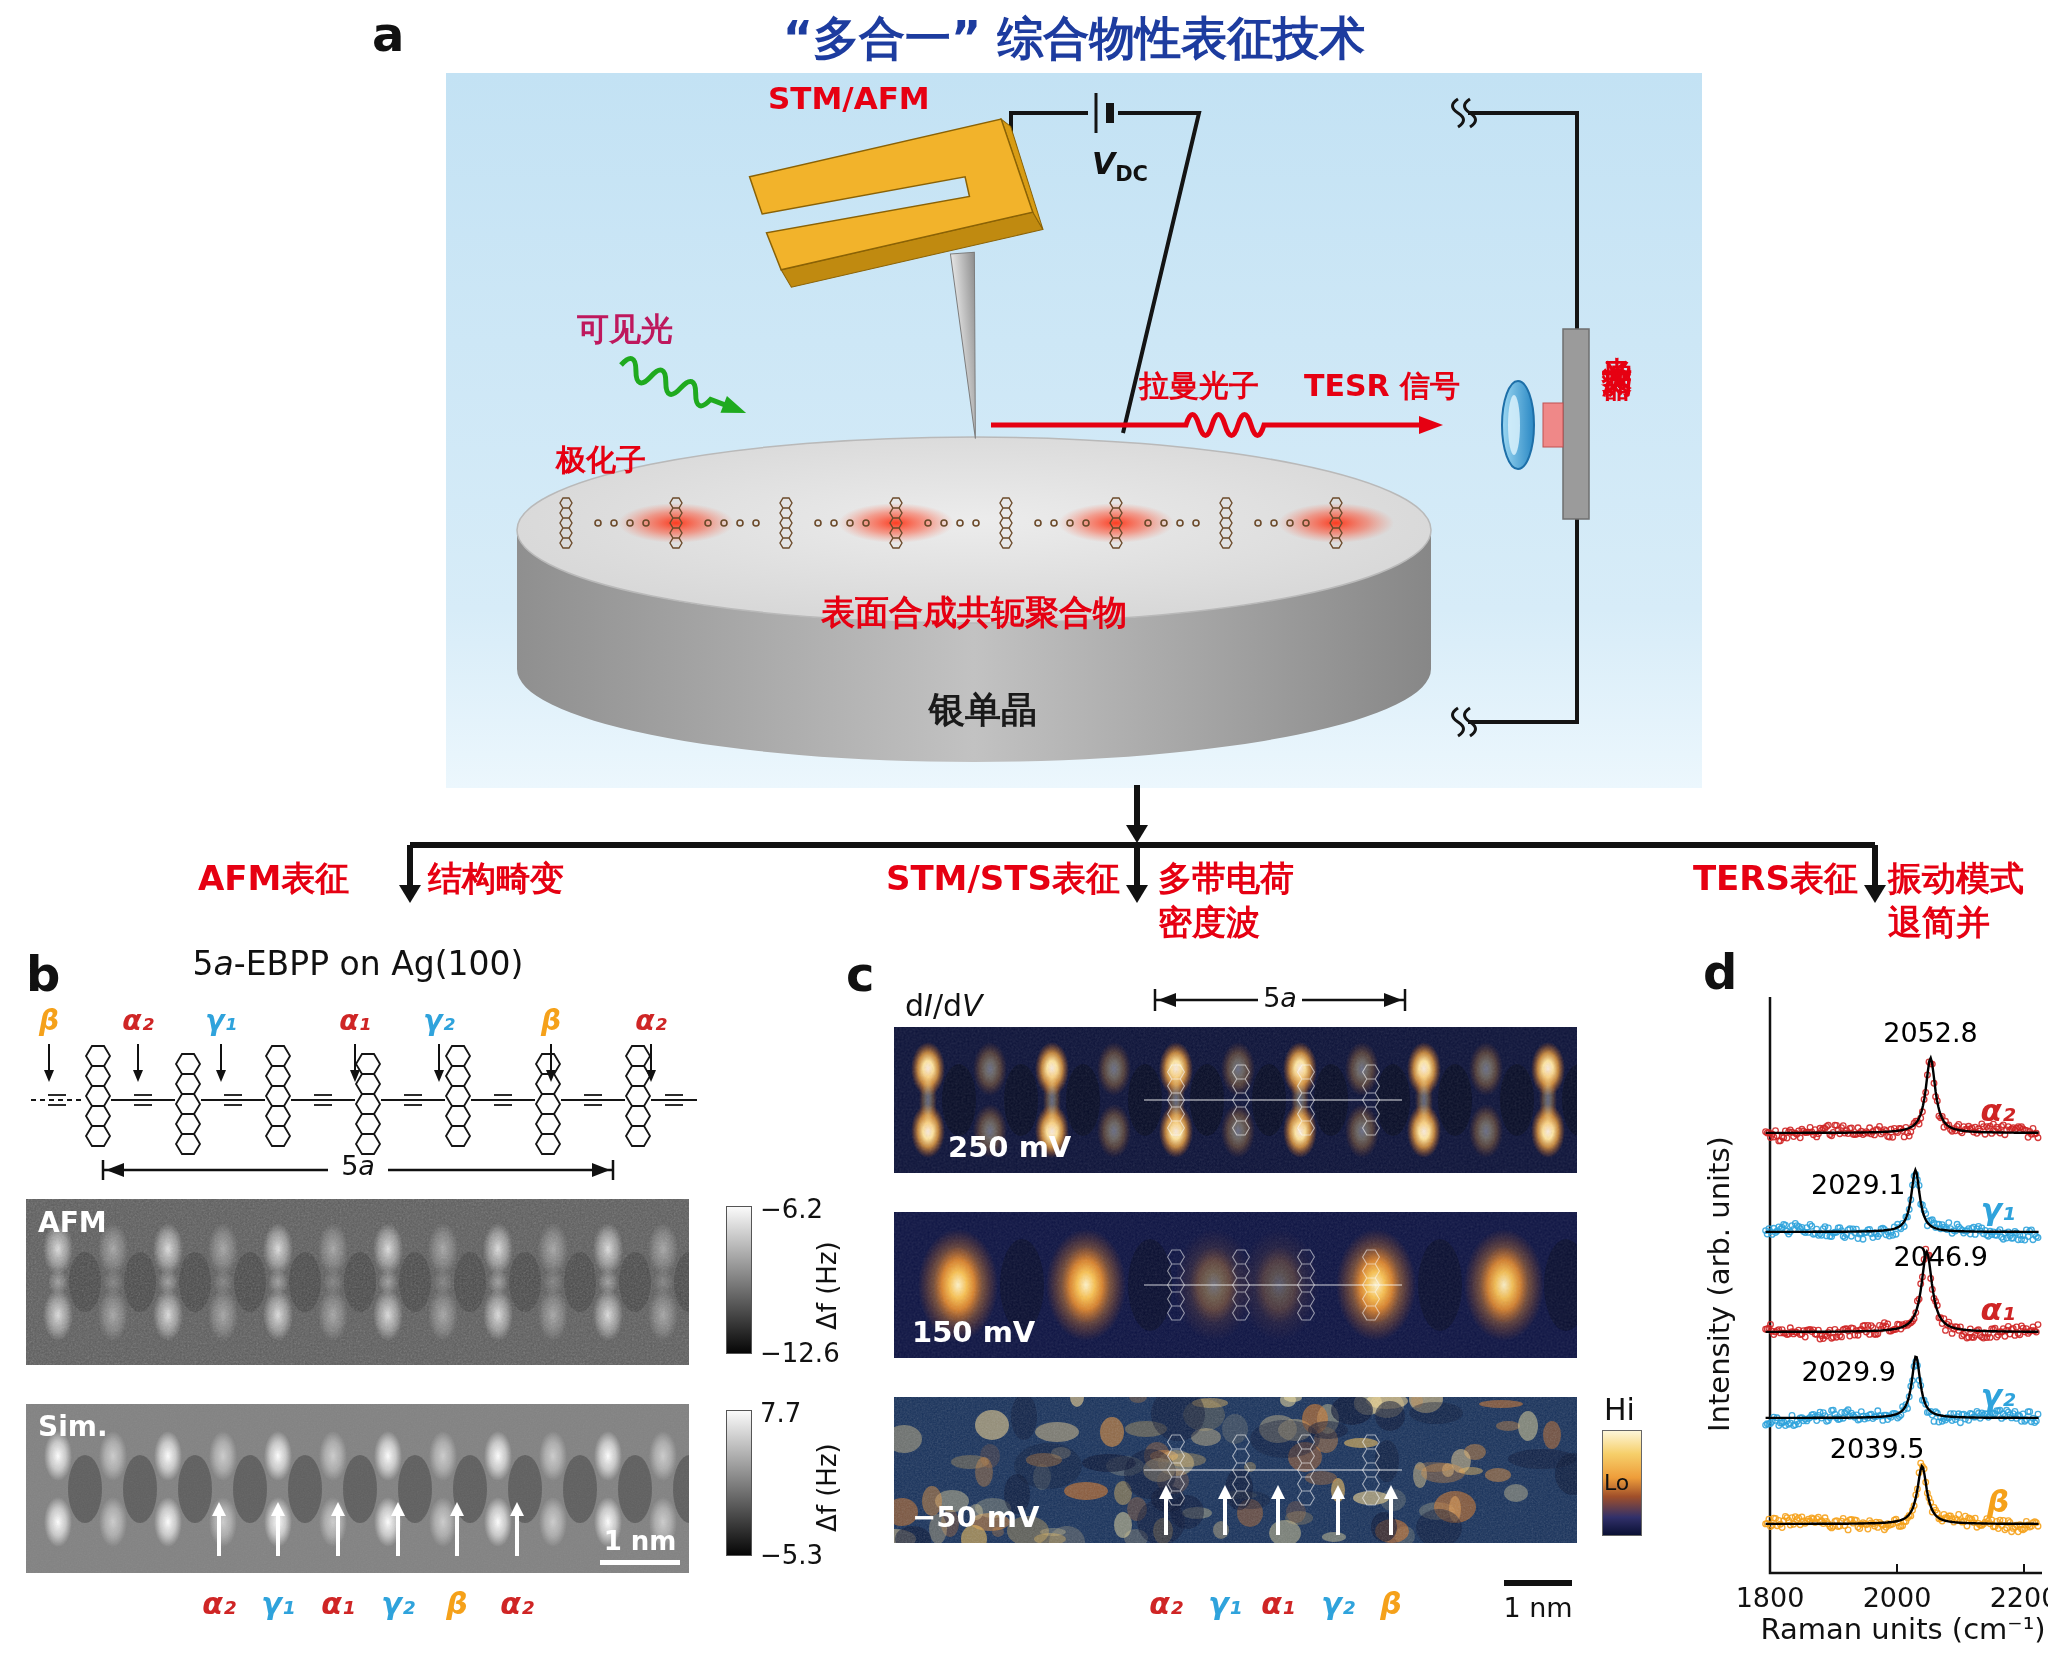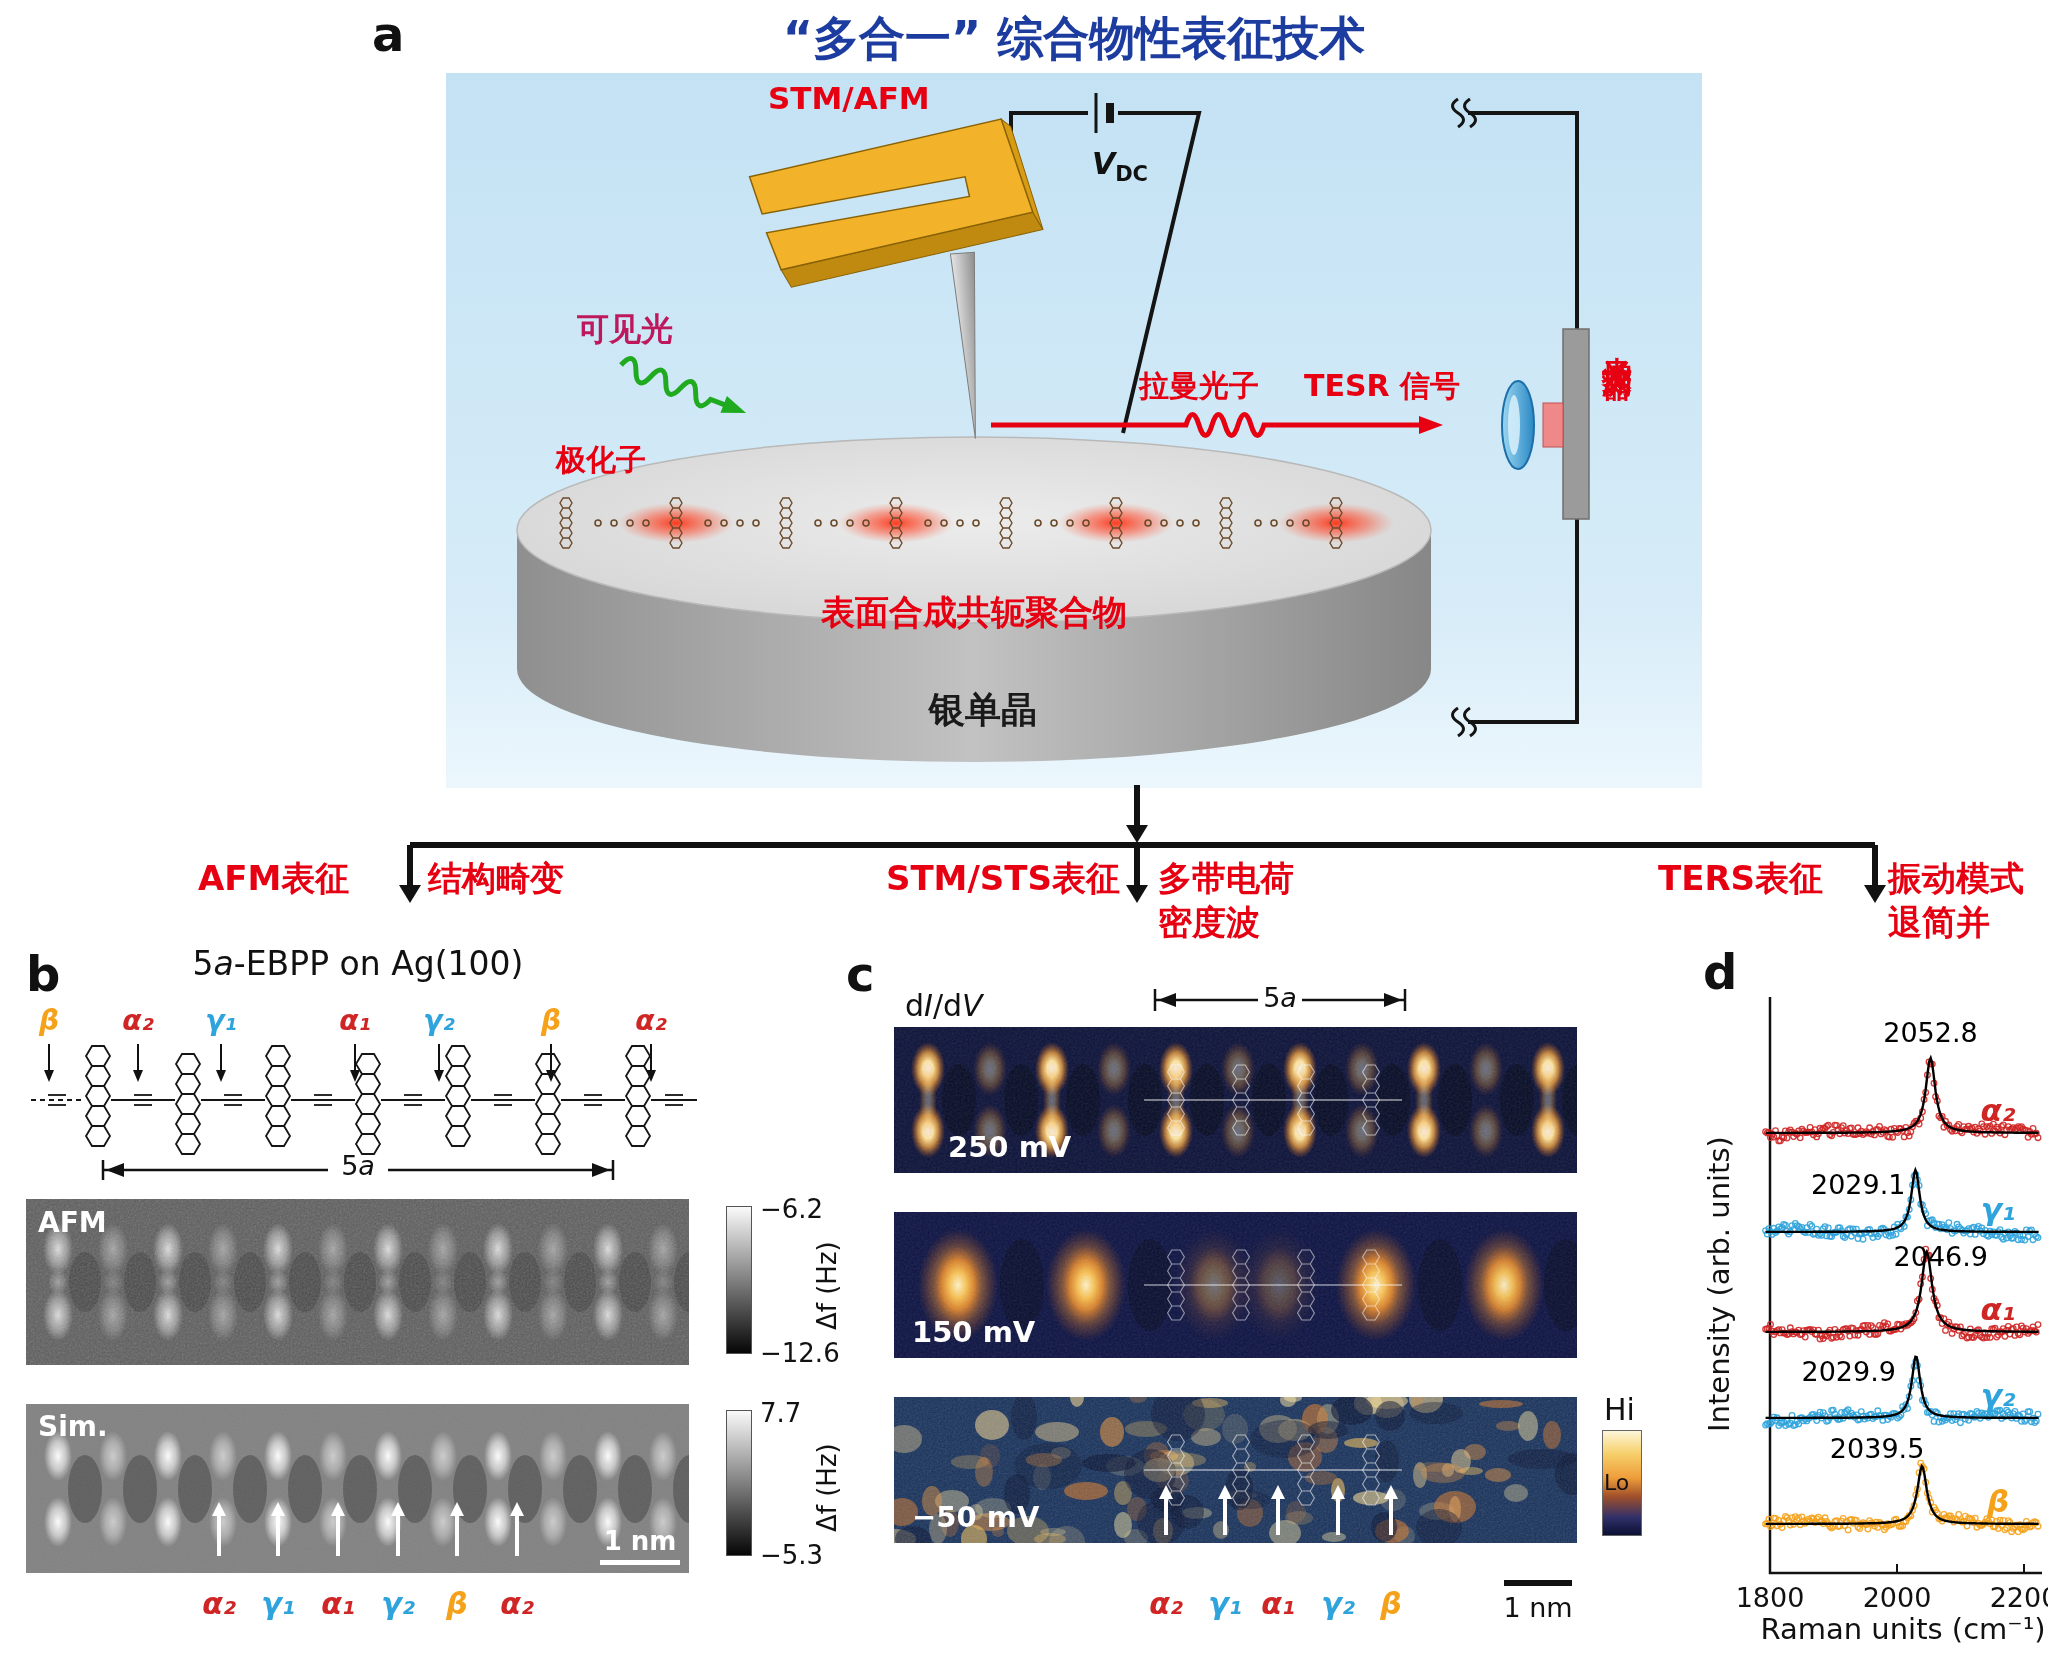--- a/index.html
+++ b/index.html
@@ -1497,21 +1497,21 @@
   <div class="t b c" style="left:883px;top:686px;width:200px;font-size:36px;color:#1a1a1a">银单晶</div>
   <div class="t b red" style="left:1596px;top:332px;font-size:30px;writing-mode:vertical-rl;text-orientation:upright;letter-spacing:4px">光子探测器</div>
 
   <div class="t b red" style="left:198px;top:856px;width:200px;font-size:34px">AFM表征</div>
   <div class="t b red" style="left:428px;top:856px;font-size:34px">结构畸变</div>
   <div class="t b red" style="left:880px;top:856px;width:240px;text-align:right;font-size:34px">STM/STS表征</div>
   <div class="t b red" style="left:1158px;top:856px;font-size:34px;line-height:1.3">
     <div>多带电荷</div>
       <div>密度波</div>
   </div>
-  <div class="t b red" style="left:1658px;top:856px;width:200px;text-align:left;font-size:34px">TERS表征</div>
+  <div class="t b red" style="left:1658px;top:856px;width:200px;text-align:right;font-size:34px">TERS表征</div>
   <div class="t b red" style="left:1888px;top:856px;font-size:34px;line-height:1.3">
     <div>振动模式</div>
       <div>退简并</div>
   </div>
 
   <div class="t b blk" style="left:26px;top:946px;font-size:48px">b</div>
   <div class="t c blk" style="left:158px;top:944px;width:400px;font-size:33px"><span>5</span><i>a</i><span>-EBPP on Ag(100)</span></div>
   <div class="t blk c" style="left:330px;top:1150px;width:56px;font-size:27px"><span>5</span><i>a</i></div>
   <div class="t b wht" style="left:38px;top:1206px;font-size:28px">AFM</div>
   <div class="t b wht" style="left:38px;top:1410px;font-size:28px">Sim.</div>

